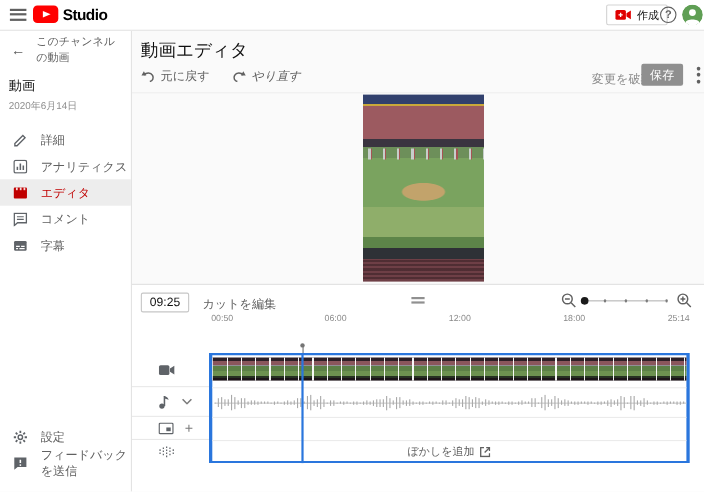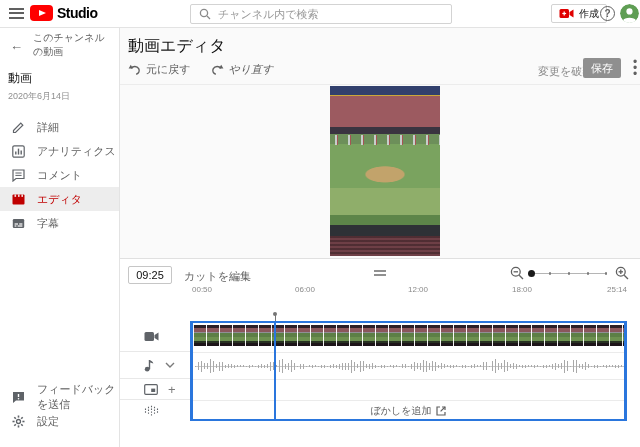--- a/index.html
+++ b/index.html
@@ -110,27 +110,20 @@
   <div class="topbar">
     <div class="hamburger">
         <span></span>
         <span></span>
         <span></span>
       </div>
     <div class="logo">
       <div class="logo-play"></div>
       <div class="logo-text">Studio</div>
     </div>
-    <div class="searchbox">
-      <svg width="12" height="12" viewBox="0 0 12 12">
-          <circle cx="5" cy="5" r="3.6" fill="none" stroke="#8a8a8a" stroke-width="1.3"></circle>
-          <line x1="8" y1="8" x2="11" y2="11" stroke="#8a8a8a" stroke-width="1.3"></line>
-        </svg>
-      <input type="text" placeholder="チャンネル内で検索" style="">
-    </div>
     <div class="create-btn">
       <svg width="15" height="11" viewBox="0 0 15 11">
           <rect x="0.5" y="1" width="9.5" height="9" rx="1.5" fill="#e00000"></rect>
           <polygon points="10.5,4 14.5,1.5 14.5,9.5 10.5,7" fill="#e00000"></polygon>
           <line x1="5.2" y1="3.6" x2="5.2" y2="7.4" stroke="#fff" stroke-width="1.2"></line>
           <line x1="3.3" y1="5.5" x2="7.1" y2="5.5" stroke="#fff" stroke-width="1.2"></line>
         </svg>
       <span class="lbl">作成</span>
     </div>
     <div class="help-icon">?</div>
@@ -160,74 +153,74 @@
       </div>
       <div class="nav-item">
         <svg width="13" height="13" viewBox="0 0 13 13">
             <rect x="0.8" y="0.8" width="11.4" height="11.4" rx="1.5" fill="none" stroke="#5f6368" stroke-width="1.2"></rect>
             <line x1="3.8" y1="9.6" x2="3.8" y2="6.6" stroke="#5f6368" stroke-width="1.4"></line>
             <line x1="6.5" y1="9.6" x2="6.5" y2="3.6" stroke="#5f6368" stroke-width="1.4"></line>
             <line x1="9.2" y1="9.6" x2="9.2" y2="5.4" stroke="#5f6368" stroke-width="1.4"></line>
           </svg>
         <span>アナリティクス</span>
       </div>
-      <div class="nav-item">
-        <svg width="13" height="13" viewBox="0 0 13 13">
-            <path d="M1 1 H12 V9.5 H4 L1 12 Z" fill="none" stroke="#5f6368" stroke-width="1.2"></path>
-            <line x1="3.4" y1="4" x2="9.6" y2="4" stroke="#5f6368" stroke-width="1"></line>
-            <line x1="3.4" y1="6.4" x2="9.6" y2="6.4" stroke="#5f6368" stroke-width="1"></line>
-          </svg>
-        <span>コメント</span>
-      </div>
       <div class="nav-item active">
         <svg width="13" height="13" viewBox="0 0 13 13">
             <rect x="0.5" y="1.5" width="12" height="10" rx="1" fill="#c00000"></rect>
             <rect x="2.5" y="1.5" width="1.6" height="2.4" fill="#fff" opacity="0.85"></rect>
             <rect x="6" y="1.5" width="1.6" height="2.4" fill="#fff" opacity="0.85"></rect>
             <rect x="9.4" y="1.5" width="1.6" height="2.4" fill="#fff" opacity="0.85"></rect>
           </svg>
         <span>エディタ</span>
+      </div>
+      <div class="nav-item">
+        <svg width="13" height="13" viewBox="0 0 13 13">
+            <path d="M1 1 H12 V9.5 H4 L1 12 Z" fill="none" stroke="#5f6368" stroke-width="1.2"></path>
+            <line x1="3.4" y1="4" x2="9.6" y2="4" stroke="#5f6368" stroke-width="1"></line>
+            <line x1="3.4" y1="6.4" x2="9.6" y2="6.4" stroke="#5f6368" stroke-width="1"></line>
+          </svg>
+        <span>コメント</span>
       </div>
       <div class="nav-item">
         <svg width="13" height="13" viewBox="0 0 13 13">
             <rect x="0.8" y="2" width="11.4" height="9" rx="1.2" fill="#5f6368"></rect>
             <line x1="2.6" y1="7" x2="6" y2="7" stroke="#fff" stroke-width="1.2"></line>
             <line x1="7.2" y1="7" x2="10.4" y2="7" stroke="#fff" stroke-width="1.2"></line>
             <line x1="2.6" y1="9" x2="4.4" y2="9" stroke="#fff" stroke-width="1.2"></line>
             <line x1="5.6" y1="9" x2="10.4" y2="9" stroke="#fff" stroke-width="1.2"></line>
           </svg>
         <span>字幕</span>
       </div>
     </div>
 
     <div class="sidebar-footer">
-      <div class="nav-item">
-        <svg width="13" height="13" viewBox="0 0 13 13">
-            <path d="M1 1 H12 V9.5 H4 L1 12 Z" fill="#5f6368"></path>
-            <line x1="6.5" y1="3" x2="6.5" y2="6" stroke="#fff" stroke-width="1.4"></line>
-            <circle cx="6.5" cy="7.8" r="0.8" fill="#fff"></circle>
-          </svg>
-        <span>フィードバックを送信</span>
-      </div>
       <div class="nav-item">
         <svg width="13" height="13" viewBox="0 0 13 13">
             <circle cx="6.5" cy="6.5" r="2" fill="none" stroke="#5f6368" stroke-width="1.3"></circle>
             <g stroke="#5f6368" stroke-width="1.6">
               <line x1="6.5" y1="0.5" x2="6.5" y2="2.6"></line>
               <line x1="6.5" y1="10.4" x2="6.5" y2="12.5"></line>
               <line x1="0.5" y1="6.5" x2="2.6" y2="6.5"></line>
               <line x1="10.4" y1="6.5" x2="12.5" y2="6.5"></line>
               <line x1="2.3" y1="2.3" x2="3.8" y2="3.8"></line>
               <line x1="9.2" y1="9.2" x2="10.7" y2="10.7"></line>
               <line x1="2.3" y1="10.7" x2="3.8" y2="9.2"></line>
               <line x1="9.2" y1="3.8" x2="10.7" y2="2.3"></line>
             </g>
           </svg>
         <span>設定</span>
       </div>
+      <div class="nav-item">
+        <svg width="13" height="13" viewBox="0 0 13 13">
+            <path d="M1 1 H12 V9.5 H4 L1 12 Z" fill="#5f6368"></path>
+            <line x1="6.5" y1="3" x2="6.5" y2="6" stroke="#fff" stroke-width="1.4"></line>
+            <circle cx="6.5" cy="7.8" r="0.8" fill="#fff"></circle>
+          </svg>
+        <span>フィードバックを送信</span>
+      </div>
     </div>
   </div>
 
   <div class="main">
     <div class="page-title">動画エディタ</div>
 
     <div class="undo-row">
       <div class="grp">
         <svg width="13" height="11" viewBox="0 0 13 11">
             <path d="M3 4.2 C5 1.8 9 1.8 10.7 4.6 C12 7 10.8 9.6 8.2 10.2" fill="none" stroke="#606060" stroke-width="1.4"></path>

